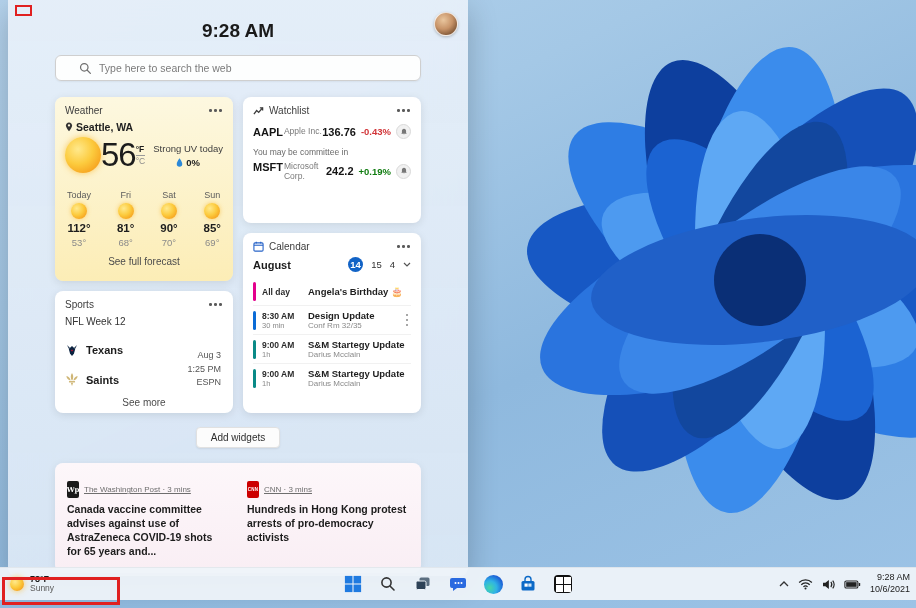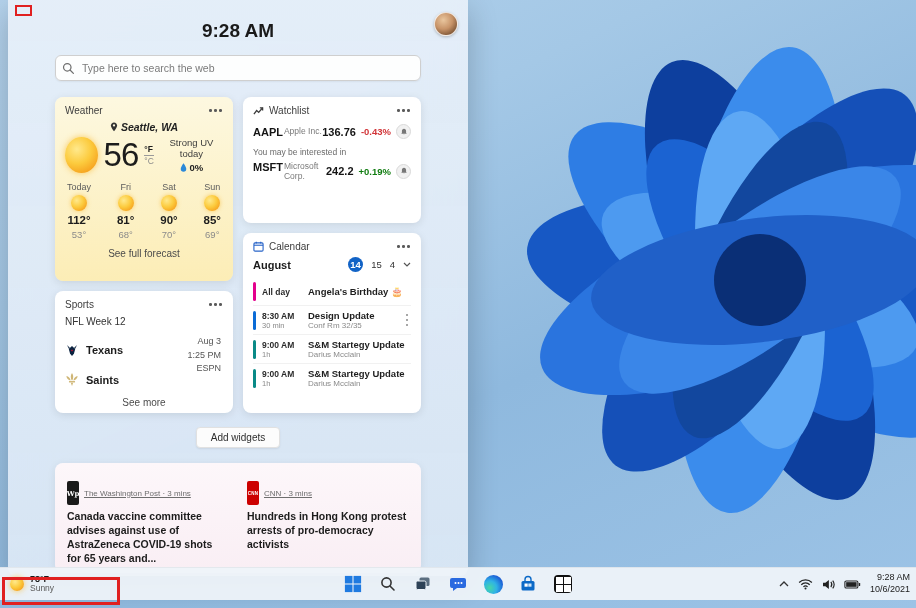--- a/index.html
+++ b/index.html
@@ -16,65 +16,65 @@
   .panel { position:absolute; left:8px; top:0; width:460px; height:576px;
     background:linear-gradient(180deg,rgba(232,240,249,.93),rgba(222,233,246,.9));
     border-radius:0 0 8px 8px; box-shadow:0 10px 30px rgba(0,0,0,.22);
     padding:0 47px; backdrop-filter:blur(18px); }
   .panel-time { text-align:center; margin-top:20px; font-size:19px; font-weight:600; color:#1a1a1a; }
   .avatar { position:absolute; top:12px; right:10px; width:24px; height:24px; border-radius:50%;
     background:radial-gradient(circle at 38% 32%, #e9c69e 0%, #c79368 45%, #7c5434 80%, #4d3420 100%);
     border:1px solid rgba(255,255,255,.8); box-shadow:0 1px 3px rgba(0,0,0,.25); cursor:pointer; }
 
   .searchbar { margin-top:13px; height:26px; background:rgba(255,255,255,.92);
-    border:1px solid #cfcfcf; border-radius:6px; display:flex; align-items:center; padding:0 6px; gap:7px;
+    border:1px solid #cfcfcf; border-radius:6px; display:flex; align-items:center; padding:0 23px; gap:7px;
     box-shadow:0 1px 2px rgba(0,0,0,.06); }
   .searchbar input { border:none; outline:none; background:transparent; flex:1; font-size:10.5px; color:#333;
     font-family:"Liberation Sans","DejaVu Sans",sans-serif; }
   .searchbar input::placeholder { color:#7b7b7b; }
 
   .grid { display:flex; gap:10px; margin-top:16px; }
   .col { display:flex; flex-direction:column; gap:10px; width:202px; }
 
   .card { background:#fff; border-radius:8px; box-shadow:0 2px 8px rgba(0,0,0,.10); padding:8px 10px; position:relative; cursor:pointer; }
   .card-head { display:flex; align-items:center; gap:5px; }
   .card-title { font-size:10px; color:#3d3d3d; }
   .dots { margin-left:auto; display:flex; gap:2.5px; padding:3px 1px; cursor:pointer; }
   .dots i { width:2.6px; height:2.6px; border-radius:50%; background:#5a5a5a; }
   .vdots { display:flex; flex-direction:column; gap:2.5px; padding:1px 3px; cursor:pointer; }
   .vdots i { width:2.4px; height:2.4px; border-radius:50%; background:#8a8a8a; }
 
   
   .weather { height:184px; background:linear-gradient(180deg,#fdfaе8 0%,#fdf7dd 0%,#fcecb2 100%); }
-  .w-loc { display:flex; justify-content:center; align-items:center; gap:3px; margin-top:5px;
-    font-size:10.5px; font-weight:700; color:#222;font-style:italic; }
-  .w-main { display:flex; align-items:center; margin-top:3px; gap:6px; }
+  .w-loc { display:flex; align-items:center; gap:3px; margin-top:5px;
+    font-size:10.5px; font-weight:700; color:#222; }
+  .w-main { display:flex; align-items:center; margin-top:3px; gap:0; }
   .sun { border-radius:50%; background:radial-gradient(circle at 36% 34%, #ffe98c 0%, #fccb3e 45%, #f7a823 75%, #f08c12 100%);
     box-shadow:0 0 6px rgba(250,190,60,.8); }
   .sun.big { width:36px; height:36px; }
   .sun.small { width:16px; height:16px; box-shadow:0 0 4px rgba(250,190,60,.7); }
   .sun.tiny { width:14px; height:14px; }
   .w-temp { font-size:33px; font-weight:400; color:#1c1c1c; letter-spacing:-1px; }
   .w-units { display:flex; flex-direction:column; font-size:8.5px; color:#1c1c1c; line-height:1.2; }
   .w-units .c { color:#8a8a8a; border-top:1px solid #9a9a9a; }
   .w-side { margin-left:auto; text-align:center; font-size:9.5px; color:#3c3c3c; }
   .w-precip { display:flex; align-items:center; justify-content:center; gap:3px; margin-top:3px; font-weight:700; color:#222; }
-  .w-days { display:flex; justify-content:space-between; margin-top:8px; padding:0 2px; }
+  .w-days { display:flex; justify-content:space-between; margin-top:16px; padding:0 2px; }
   .day { display:flex; flex-direction:column; align-items:center; gap:3px; }
   .day .dn { font-size:9px; color:#5c5c5c; }
   .day .hi { font-size:11.5px; font-weight:700; color:#1d1d1d; }
   .day .lo { font-size:9.5px; color:#8a8a8a; }
   .w-link { text-align:center; margin-top:8px; font-size:10px; color:#4c4c4c; cursor:pointer; }
 
   
   .sports { height:122px; }
   .sp-league { margin-top:6px; font-size:10px; color:#333; }
   .sp-row { display:flex; align-items:center; gap:7px; margin-top:16px; }
   .sp-name { font-size:11px; font-weight:700; color:#1c1c1c; }
-  .sp-info { position:absolute; right:12px; top:44px; text-align:right; font-size:9px; color:#555; line-height:1.5; }
+  .sp-info { position:absolute; right:12px; top:58px; text-align:right; font-size:9px; color:#555; line-height:1.5; }
   .sp-link { text-align:center; margin-top:10px; font-size:10px; color:#4c4c4c; cursor:pointer; }
 
   
   .watchlist { height:126px; }
   .stock { display:flex; align-items:center; margin-top:8px; }
   .s-left { display:flex; gap:1px; }
   .s-sym { font-size:11px; font-weight:700; color:#141414; }
   .s-comp { font-size:8.5px; color:#7a7a7a; }
   .s-right { margin-left:auto; text-align:right; display:flex; align-items:center; gap:5px; }
   .s-price { font-size:11px; font-weight:700; color:#141414; }
@@ -108,21 +108,21 @@
     background:#fcfcfc; border:1px solid #e1e1e1; border-radius:4px; box-shadow:0 1px 2px rgba(0,0,0,.08);
     cursor:pointer; font-family:inherit; }
 
   
   .stories { margin-top:15px; height:110px; border-radius:8px; overflow:hidden; padding:10px 12px;
     background:linear-gradient(180deg,#fdf7fa 0%,#f9eef4 100%); box-shadow:0 2px 8px rgba(0,0,0,.08); }
   .stories-title { font-size:10.5px; font-weight:700; color:#2f2f2f; letter-spacing:.4px; }
   .stories-grid { display:flex; gap:18px; margin-top:8px; }
   .story { width:50%; cursor:pointer; }
   .src-row { display:flex; align-items:center; gap:5px; }
-  .src-logo { width:12px; height:24px; border-radius:2px; display:flex; align-items:center; justify-content:center;
+  .src-logo { width:12px; height:17px; border-radius:2px; display:flex; align-items:center; justify-content:center;
     font-weight:700; flex:none; }
   .src-logo.wp { background:#1a1a1a; color:#fff; font-family:"DejaVu Serif",serif; font-size:7px; }
   .src-logo.cnn { background:#c00; color:#fff; font-size:4.5px; letter-spacing:.2px; }
   .src-meta { font-size:8px; color:#6e6e6e; white-space:nowrap; overflow:hidden;text-decoration:underline; }
   .headline { margin-top:5px; font-size:10.5px; font-weight:700; color:#1c1c1c; line-height:1.32; }
 
   
   .taskbar { position:absolute; left:0; bottom:8px; width:100%; height:33px;
     background:rgba(238,243,249,.95); border-top:1px solid rgba(0,0,0,.05);
     display:flex; align-items:center; }
@@ -309,21 +309,21 @@
             <span class="s-right">
               <span class="s-price">136.76</span>
               <span class="s-chg" style="color: rgb(209, 52, 56);">-0.43%</span>
               <span class="alert-btn">
                 <svg width="8" height="8" viewBox="0 0 10 10">
                     <path d="M5,1 C3.4,1 2.4,2.2 2.4,3.8 L2.4,6 L1.6,7.2 L8.4,7.2 L7.6,6 L7.6,3.8 C7.6,2.2 6.6,1 5,1 Z M4.2,8 a0.9,0.9 0 0 0 1.6,0 Z" fill="#777"></path>
                   </svg>
               </span>
             </span>
           </div>
-          <div class="interested">You may be interested in</div>
+          <div class="interested">You may be committee in</div>
           <div class="stock" style="margin-top:4px;">
             <span class="s-left">
               <span class="s-sym">MSFT</span>
               <span class="s-comp">Microsoft Corp.</span>
             </span>
             <span class="s-right">
               <span class="s-price">242.2</span>
               <span class="s-chg" style="color: rgb(16, 124, 16);">+0.19%</span>
               <span class="alert-btn">
                 <svg width="8" height="8" viewBox="0 0 10 10">

